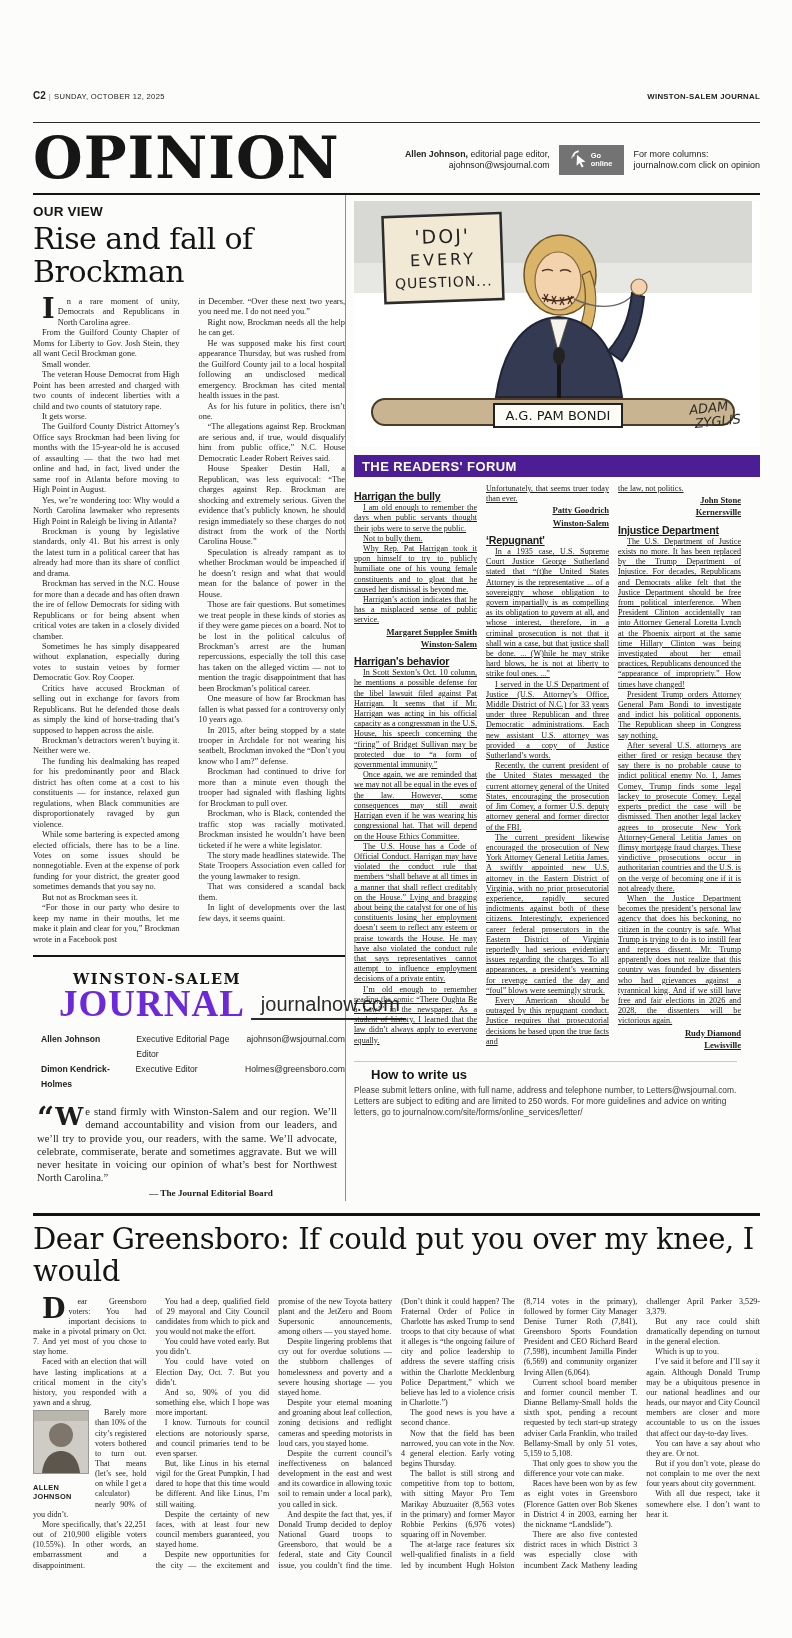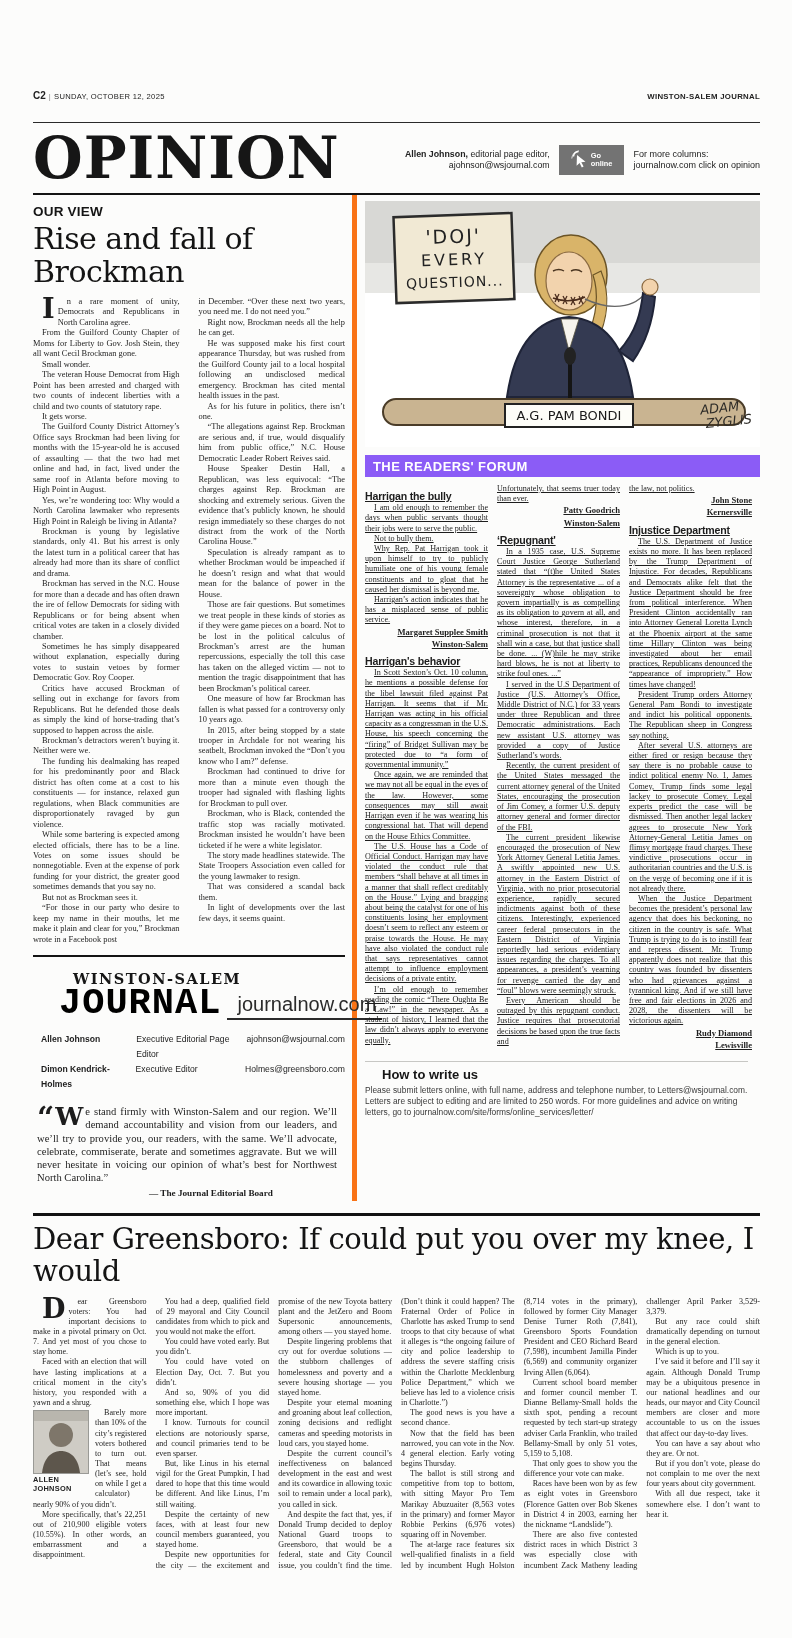--- a/index.html
+++ b/index.html
@@ -19,55 +19,55 @@
           letter-spacing:1px;color:#161616;margin:0;}
   .opright{display:flex;align-items:center;gap:9px;margin-top:16px;}
   .edline{text-align:right;font-family:"Liberation Sans",sans-serif;font-size:8.8px;line-height:11px;color:#222;}
   .edline b{font-weight:bold;}
   .gobox{background:#737373;color:#fff;display:flex;align-items:center;gap:3px;
          padding:5px 12px;font-family:"Liberation Sans",sans-serif;font-size:7.4px;line-height:8px;font-weight:bold;}
   .morecols{font-family:"Liberation Sans",sans-serif;font-size:9px;line-height:11.5px;color:#222;}
   .rulebig{border-top:2.5px solid #141414;}
   
   .middle{display:flex;align-items:stretch;}
-  .mleft{width:312px;flex:none;padding-right:7px;border-right:5px solid #f97316;}
+  .mleft{width:312px;flex:none;border-right:1px solid #f97316;}
   .mright{flex:1;padding-left:8px;min-width:0;}
   .ourview{font-family:"Liberation Sans",sans-serif;font-weight:bold;font-size:13.5px;
            letter-spacing:.2px;margin:9px 0 0;color:#151515;}
   .headline1{font-family:"DejaVu Serif",serif;font-size:30px;line-height:33px;font-weight:500;
              margin:3px 0 9px;color:#141414;letter-spacing:-.5px;}
   .cols{display:flex;gap:19px;}
   .acol{flex:1;text-align:justify;font-size:8.4px;line-height:10.45px;}
   .acol .p,.acol .cont{margin:0;text-indent:9px;}
   .acol .cont{text-indent:0;}
   .acol .h{font-family:"Liberation Sans",sans-serif;font-size:10.6px;font-weight:bold;
            margin:7px 0 2px;text-indent:0;letter-spacing:-.2px;}
   .acol .sig{margin:1px 0 2px;text-align:right;font-weight:bold;text-indent:0;font-size:8.6px;}
   #ov-col1 > .p:first-child::first-letter,
   .btm-cols .lead .p:first-child::first-letter{
       float:left;font-family:"DejaVu Serif",serif;font-weight:bold;
       font-size:27px;line-height:21px;padding:1px 3px 0 0;}
   
   .cartoon{width:100%;height:246px;background:#fff;overflow:hidden;margin-top:6px;}
   
-  .forumbar{background:#8b5cf6;color:#fff;font-family:"Liberation Sans",sans-serif;font-weight:bold;
+  .forumbar{background:#4c1d95;color:#fff;font-family:"Liberation Sans",sans-serif;font-weight:bold;
             font-size:13px;letter-spacing:.4px;padding:4px 8px 3px;margin:8px 0 7px;}
   .forumcols{display:flex;gap:9px;text-decoration:underline;}
   .fcol{width:123px;flex:none;text-align:justify;font-size:8.15px;line-height:10.2px;}
   
   .howto{margin-top:9px;border-top:1px solid #c7c7c4;padding-top:5px;width:383px;}
   .howto h3{font-family:"Liberation Sans",sans-serif;font-size:13px;margin:0 17px 3px;color:#161616;}
   .howto p{font-family:"Liberation Sans",sans-serif;font-size:8.4px;line-height:11px;margin:0;color:#3a3a3a;}
   
   .jmast{border-top:2px solid #141414;margin-top:10px;padding:13px 0 0 40px;}
   .ws{font-family:"DejaVu Serif",serif;font-weight:bold;font-size:14.5px;letter-spacing:1.5px;
       margin:0;color:#161616;}
   .jrow{display:flex;align-items:flex-end;}
-  .journal{font-family:Liberation Mono, monospace;font-weight:bold;font-size:37px;line-height:33px;
-           letter-spacing:1px;margin:0 6px 0 -14px;color:#000000;}
+  .journal{font-family:Liberation Serif, serif;font-weight:bold;font-size:37px;line-height:33px;
+           letter-spacing:1px;margin:0 6px 0 -14px;color:#6d28d9;}
   .jnow{font-family:"Liberation Sans",sans-serif;font-size:20px;color:#2b2b2b;
         border-bottom:2px solid #2b2b2b;padding:0 6px 2px 10px;}
   .editors{margin:12px 0 0 8px;font-family:"Liberation Sans",sans-serif;font-size:8.6px;line-height:15px;}
   .editors .row{display:flex;}
   .editors .nm{width:102px;font-weight:bold;}
   .editors .ti{width:118px;}
   .editors .em{flex:1;}
   .quote{margin:13px 0 0 4px;font-size:10.6px;line-height:13.2px;text-align:justify;width:300px;}
   .quote .bigq{font-family:"DejaVu Serif",serif;font-size:30px;line-height:18px;font-weight:bold;
                float:left;margin:4px 1px 0 0;}
@@ -76,21 +76,21 @@
   .quote .attr{font-weight:bold;font-size:9.2px;margin-top:3px;padding-left:112px;text-align:left;}
   
   .btm-rule{border-top:3px solid #121212;margin-top:12px;}
   .headline2{font-family:"DejaVu Serif",serif;font-size:29px;line-height:32px;font-weight:500;
              letter-spacing:-.4px;margin:7px 0 10px;color:#141414;}
   .btm-cols{columns:6;column-gap:9px;text-align:justify;font-size:8.1px;line-height:10.15px;}
   .btm-cols .p{margin:0;text-indent:9px;}
   .mug{float:left;width:58px;margin:2px 4px 2px 0;}
   .mugph{width:54px;height:62px;border:1px solid #9a9a96;background:#d9d6d0;display:block;}
   .muglbl{font-family:"Liberation Sans",sans-serif;font-weight:bold;font-size:7.4px;line-height:8.6px;
-          letter-spacing:.3px;margin-top:2px;color:#222;}
+          letter-spacing:.3px;margin-top:10px;color:#222;}
   svg text{font-family:"DejaVu Sans",sans-serif;}
 </style>
 </head>
 <body>
 
 <div class="page">
 
   <div class="topbar">
     <div>
       <span class="c2">C2</span><span class="sep">|</span><span>SUNDAY, OCTOBER 12, 2025</span>

